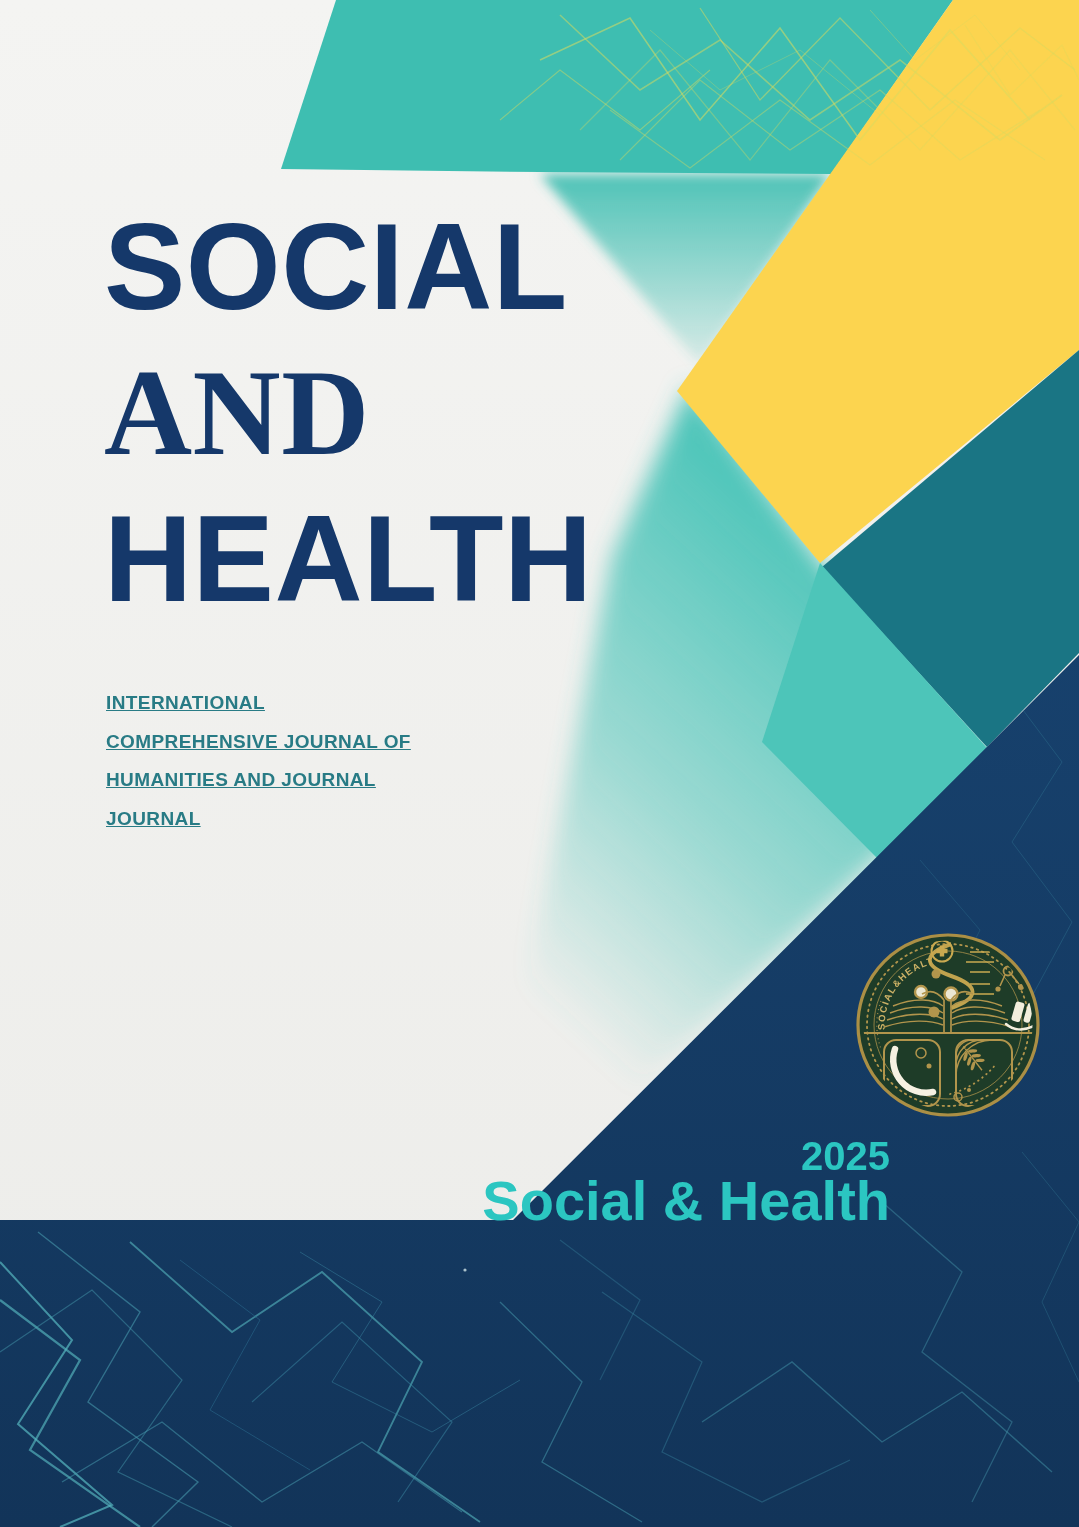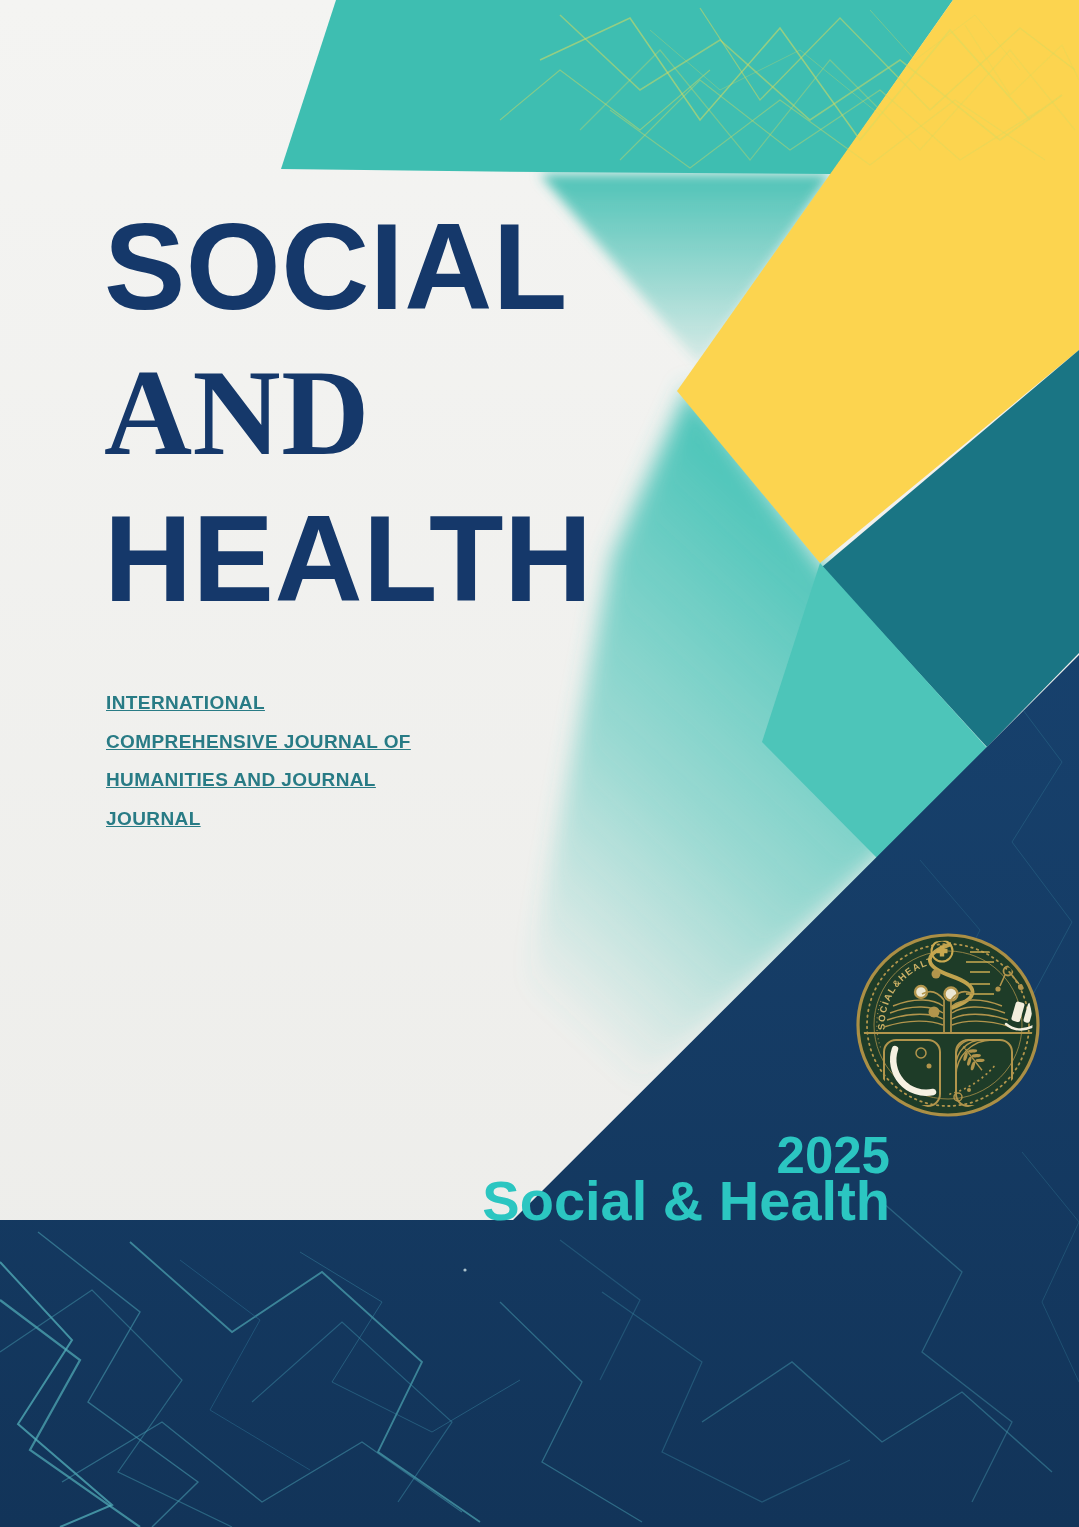--- a/index.html
+++ b/index.html
@@ -9,21 +9,21 @@
   }
   .cover svg.bg{position:absolute;left:0;top:0;width:1079px;height:1527px;display:block;}
   .title{position:absolute;left:104px;top:0;color:#15386a;font-weight:bold;
          font-size:122px;letter-spacing:0.5px;white-space:nowrap;}
   .title .line{position:absolute;left:0;line-height:1;}
   .t0{top:206px;} .t1{top:352px;font-family:Liberation Serif, serif;} .t2{top:498px;}
   .subtitle{position:absolute;left:106px;top:684px;color:#287b85;font-weight:bold;
             font-size:19px;line-height:38.5px;letter-spacing:0.4px;white-space:nowrap;text-decoration:underline;}
   .issue{position:absolute;right:189px;top:1134px;text-align:right;color:#2bc6c1;
          font-weight:bold;white-space:nowrap;}
-  .issue .year{font-size:51px;line-height:44px;}
+  .issue .year{font-size:40px;line-height:44px;}
   .issue .jname{font-size:56px;line-height:46px;}
   .gs{stroke:#b2954c;fill:none;}
   .gs2{stroke:#c9a950;fill:none;}
   .gf{fill:#b2954c;stroke:none;}
   .cream{fill:#f3eedd;stroke:none;}
 </style>
 </head>
 <body>
 
 <div class="cover">

